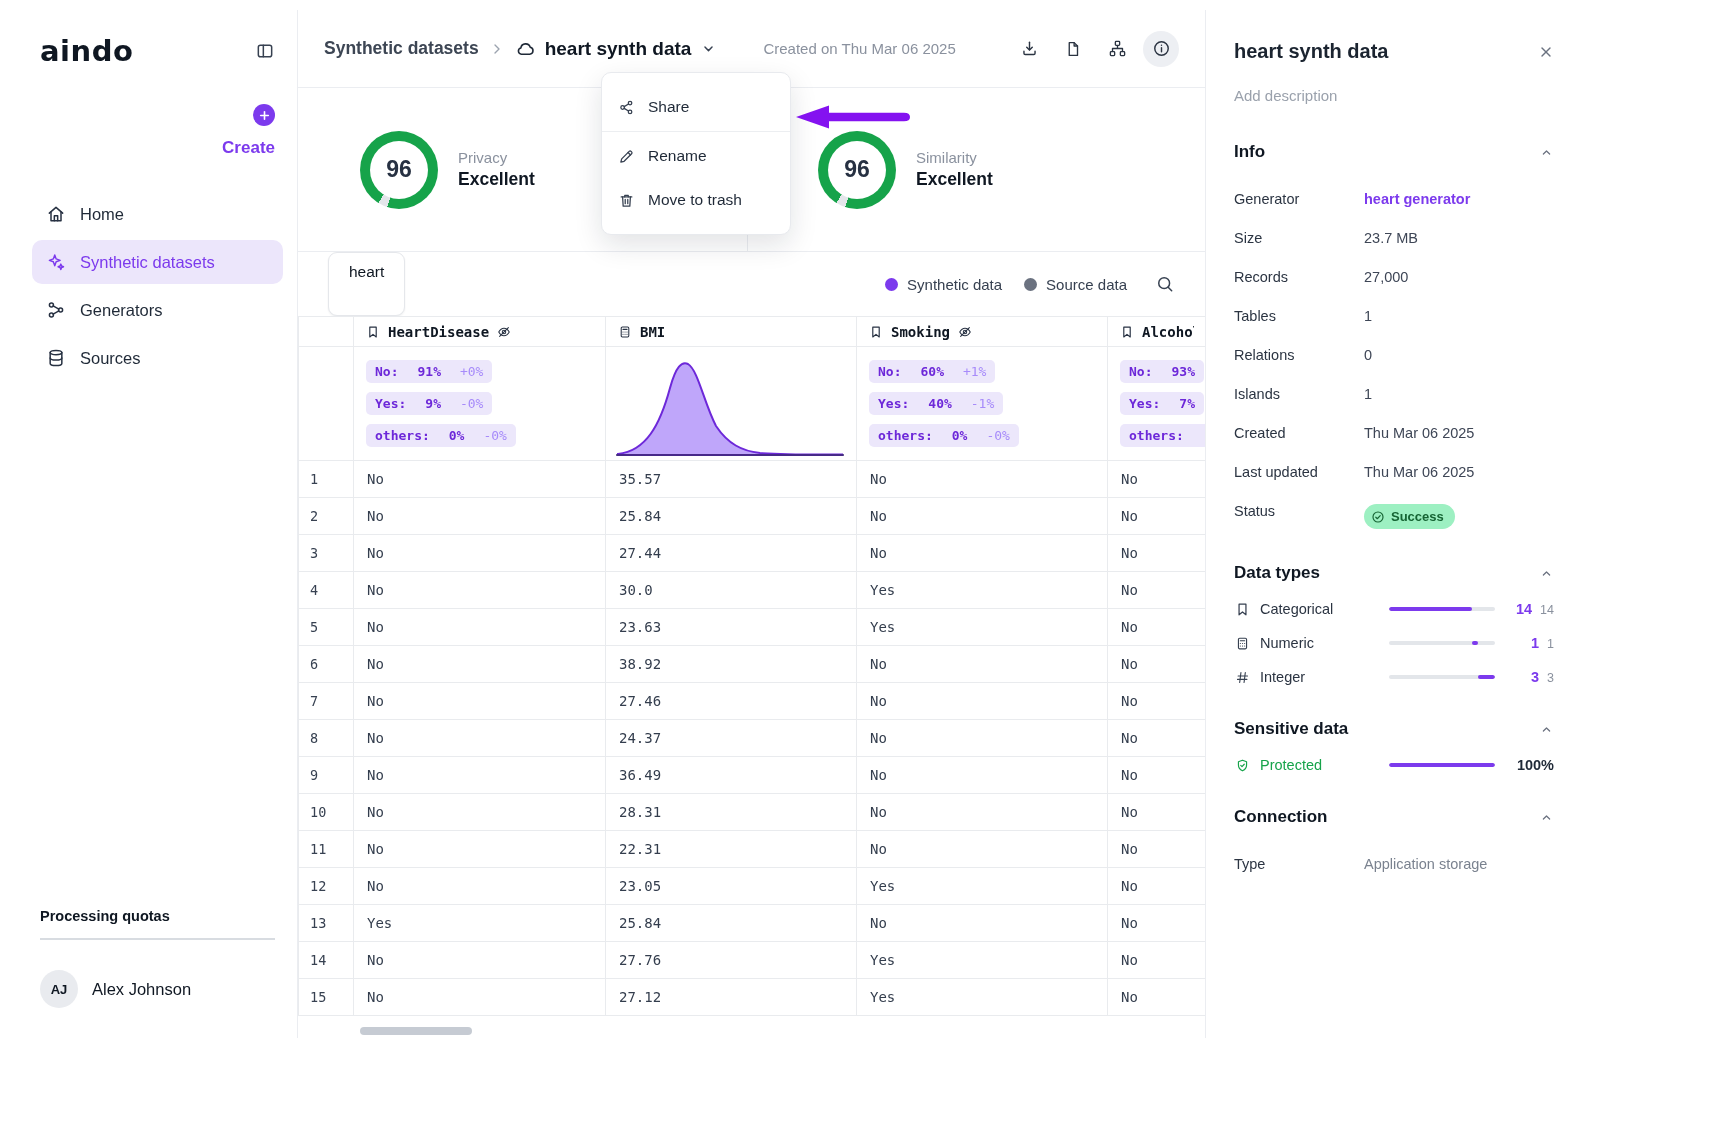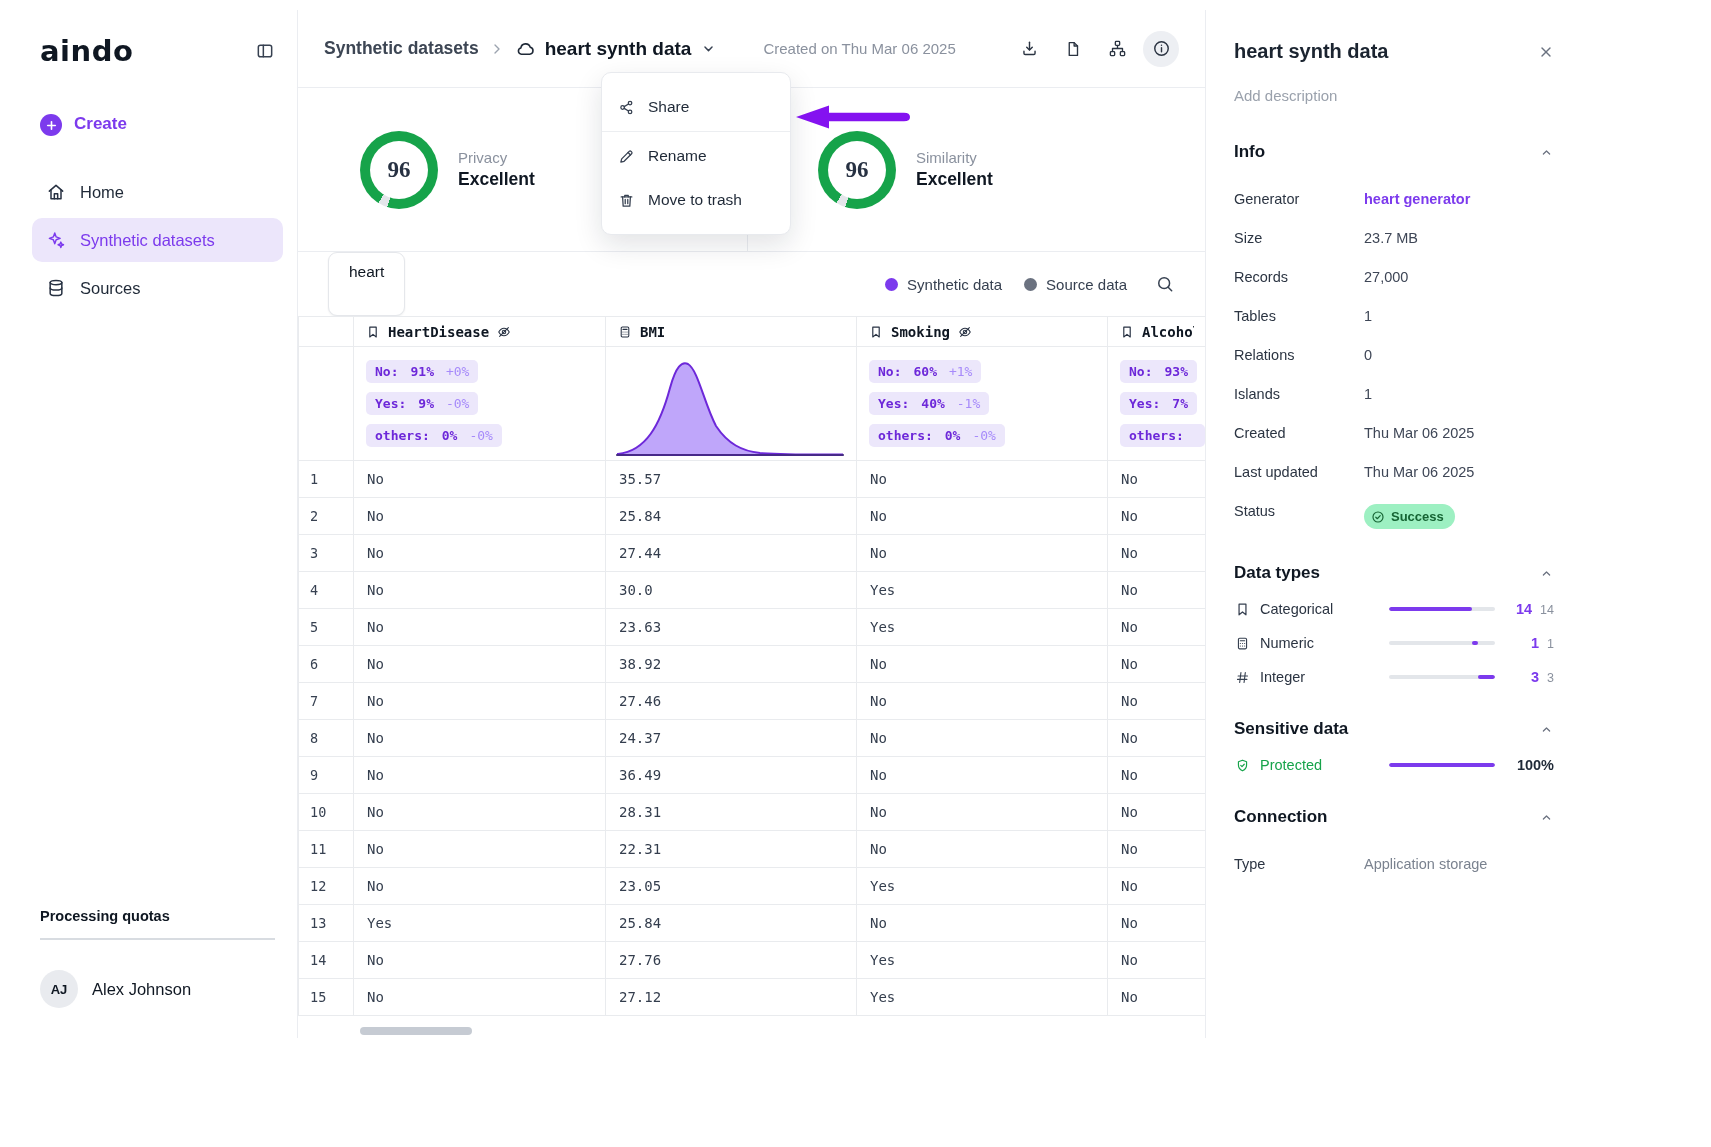--- a/index.html
+++ b/index.html
@@ -6,21 +6,21 @@
   html,body { width:1711px; height:1147px; background:#ffffff; font-family:"Liberation Sans",sans-serif; color:#1f2937; }
   body { position:relative; overflow:hidden; }
   svg { display:block; }
   .app { position:absolute; left:18px; top:10px; width:1678px; height:1028px; background:#fff; display:flex; overflow:hidden; }
 
   
   .sidebar { flex:0 0 280px; width:280px; border-right:1px solid #ebedf1; padding:24px 22px 30px; display:flex; flex-direction:column; }
   .side-top { display:flex; align-items:center; justify-content:space-between; }
   .logo { font-family:"DejaVu Sans",sans-serif; font-size:29px; font-weight:700; letter-spacing:.5px; color:#0f1722; }
   .icon-plain { color:#374151; display:flex; align-items:center; justify-content:center; cursor:pointer; }
-  .create-row { margin-top:46px; display:flex; align-items:flex-start; gap:12px; color:var(--accent,#7c3aed); font-weight:700; font-size:17px; cursor:pointer; }
+  .create-row { margin-top:36px; display:flex; align-items:flex-end; gap:12px; color:var(--accent,#7c3aed); font-weight:700; font-size:17px; cursor:pointer;flex-direction:column; }
   .plus-badge { width:22px; height:22px; border-radius:50%; background:var(--accent,#7c3aed); color:#fff; display:flex; align-items:center; justify-content:center; }
   nav { margin:34px -8px 0; display:flex; flex-direction:column; gap:4px; }
   .nav-item { display:flex; align-items:center; gap:14px; height:44px; padding:0 14px; border-radius:10px; font-size:16.5px; color:#1f2937; cursor:pointer; }
   .nav-item .nico { color:#273142; display:flex; }
   .nav-item.active { background:#ece6fb; color:var(--accent,#7c3aed); font-weight:500; }
   .nav-item.active .nico { color:var(--accent,#7c3aed); }
   .side-bottom { margin-top:auto; }
   .pq-label { font-size:14.5px; font-weight:700; color:#0f1722; }
   .pq-divider { margin-top:14px; border-bottom:2px solid #d8dce1; width:100%; }
   .user-row { margin-top:30px; display:flex; align-items:center; gap:14px; cursor:pointer; }
@@ -41,21 +41,21 @@
   .topbar-icons { margin-left:auto; display:flex; align-items:center; gap:8px; }
   .icon-btn { width:36px; height:36px; border-radius:50%; display:flex; align-items:center; justify-content:center; color:#2b3442; cursor:pointer; }
   .icon-btn.lit { background:#edeff3; }
 
   .scores { height:164px; border-bottom:1px solid #ebedf1; display:flex; }
   .score-half { flex:1; display:flex; align-items:center; gap:20px; padding-left:62px; }
   .score-half.second { border-left:1px solid #ebedf1; padding-left:70px; }
   .gauge { position:relative; width:78px; height:78px; flex:0 0 78px; border-radius:50%;
            background:conic-gradient(from 212deg, var(--green,#16a34a) 0 345.6deg, #e3e6ea 345.6deg 360deg); }
   .gauge-inner { position:absolute; inset:10px; background:#fff; border-radius:50%; display:flex; align-items:center; justify-content:center;
-                 font-family:Liberation Serif, serif; font-size:23px; font-weight:700; color:#273142; }
+                 font-family:Liberation Sans, sans-serif; font-size:23px; font-weight:700; color:#273142; }
   .score-label { font-size:15px; color:#8a919e; }
   .score-rating { font-size:17.5px; font-weight:700; color:#0f1722; margin-top:3px; }
 
   .table-toolbar { height:64px; display:flex; padding:0 30px;gap:26px; }
   .tab-chip { padding:10px 20px; border:1px solid #e5e7eb; border-radius:9px; background:#fff; box-shadow:0 1px 2px rgba(16,24,40,.07);
               font-size:15.5px; color:#0f1722; cursor:pointer; }
   .legend { margin-left:auto; display:flex; align-items:center; gap:22px; }
   .legend-item { display:flex; align-items:center; gap:9px; font-size:15px; color:#374151; cursor:pointer; }
   .dot { width:13px; height:13px; border-radius:50%; }
   .dot.synthetic { background:var(--accent,#7c3aed); }
@@ -64,21 +64,21 @@
 
   .table-wrap { flex:1; position:relative; overflow:hidden; }
   table.data { border-collapse:collapse; table-layout:fixed; width:908px; font-family:"DejaVu Sans Mono",monospace; }
   table.data th, table.data td { border:1px solid #e9ebee; }
   th.col-head { height:30px; background:#fff; text-align:left; padding:0 12px; font-size:14px; font-weight:700; color:#0f1722; }
   .th-inner { display:flex; align-items:center; gap:8px; white-space:nowrap; overflow:hidden; }
   .cicon { display:flex; color:#273142; flex:0 0 auto; }
   tr.stats-row td { height:114px; vertical-align:top; padding:13px 12px; overflow:hidden; }
   tr.stats-row td.bmi-cell { padding:0; vertical-align:bottom; }
   .chips { display:flex; flex-direction:column; gap:9px; align-items:flex-start; }
-  .chip { background:var(--chip-bg,#ece7fb); border-radius:5px; padding:4px 9px; display:inline-flex; gap:12px; white-space:nowrap;
+  .chip { background:var(--chip-bg,#ece7fb); border-radius:5px; padding:4px 9px; display:inline-flex; gap:19px; white-space:nowrap;
           font-size:13px; font-family:"DejaVu Sans Mono",monospace; }
   .ck,.cv { font-weight:700; color:var(--accent-dark,#6d28d9); }
   .cd { color:#a78bfa; }
   tr.data-row td { height:37px; font-size:14px; color:#333d4d; padding:0 13px; white-space:nowrap; overflow:hidden; }
   tr.data-row td.td-idx, td.td-idx { color:#374151; font-size:13.5px; padding:0 0 0 11px; }
   .hthumb { position:absolute; bottom:3px; left:62px; width:112px; height:8px; border-radius:4px; background:#c6cbd3; cursor:pointer; }
 
   
   .menu { position:absolute; left:303px; top:62px; width:190px; background:#fff; border:1px solid #e8eaee; border-radius:10px;
           box-shadow:0 10px 28px rgba(16,24,40,.12); z-index:50; padding:12px 0; }
@@ -159,20 +159,32 @@
           <svg width="20" height="20" viewBox="0 0 24 24" fill="none" stroke="currentColor" stroke-width="1.7" stroke-linejoin="round">
               <path d="M10.5 3.5 L12.2 8.3 L17 10 L12.2 11.7 L10.5 16.5 L8.8 11.7 L4 10 L8.8 8.3 Z"></path>
               <path d="M17.8 14.5 L18.7 16.8 L21 17.7 L18.7 18.6 L17.8 21 L16.9 18.6 L14.5 17.7 L16.9 16.8 Z"></path>
             </svg>
         </span>
         <span>Synthetic datasets</span>
       </div>
       <div class="nav-item">
         <span class="nico">
           <svg width="20" height="20" viewBox="0 0 24 24" fill="none" stroke="currentColor" stroke-width="1.8" stroke-linecap="round">
+              <circle cx="6.5" cy="6" r="2.4"></circle>
+              <circle cx="6.5" cy="18" r="2.4"></circle>
+              <circle cx="17.5" cy="12" r="2.4"></circle>
+              <path d="M8.6 7.1 L15.4 10.9"></path>
+              <path d="M8.6 16.9 L15.4 13.1"></path>
+            </svg>
+        </span>
+        <span>Generators</span>
+      </div>
+      <div class="nav-item">
+        <span class="nico">
+          <svg width="20" height="20" viewBox="0 0 24 24" fill="none" stroke="currentColor" stroke-width="1.8" stroke-linecap="round">
               <ellipse cx="12" cy="5.5" rx="7" ry="2.6"></ellipse>
               <path d="M5 5.5 V18.5 C5 19.9 8.1 21 12 21 C15.9 21 19 19.9 19 18.5 V5.5"></path>
               <path d="M5 12 C5 13.4 8.1 14.5 12 14.5 C15.9 14.5 19 13.4 19 12"></path>
             </svg>
         </span>
         <span>Sources</span>
       </div>
     </nav>
 
     <div class="side-bottom">

